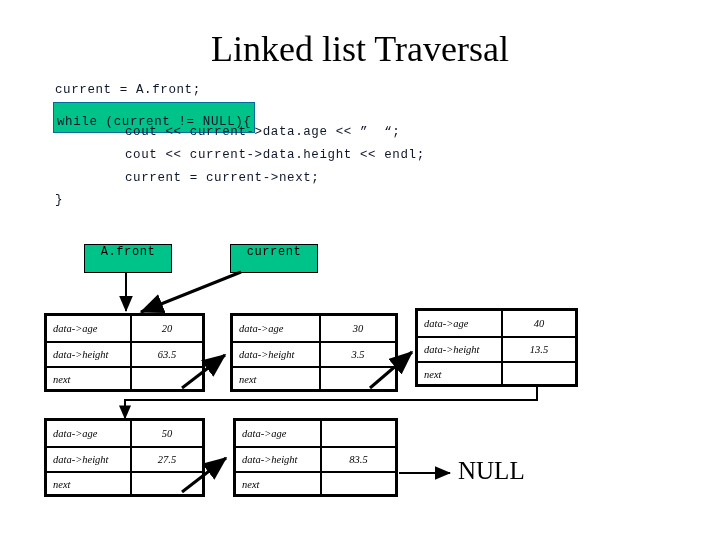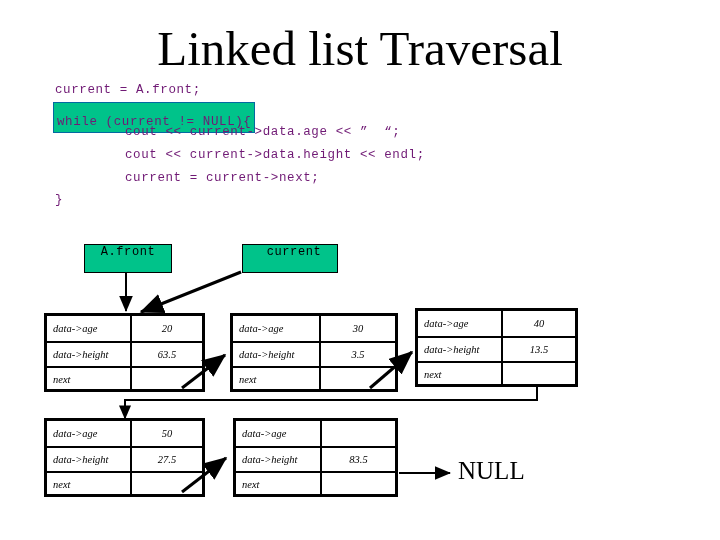--- a/index.html
+++ b/index.html
@@ -23,33 +23,33 @@
   }
 
   
   #title {
     position: absolute;
     left: 0;
     top: 26px;
     width: 720px;
     text-align: center;
     font-family: "Liberation Serif", serif;
-    font-size: 49px;
+    font-size: 36px;
     line-height: 46px;
     color: #000000;
     white-space: pre;
   }
 
   
   .code-line {
     position: absolute;
     font-family: "Liberation Mono", monospace;
     font-size: 12.5px;
     line-height: 16px;
-    color: #701a75;
+    color: #0f172a;
     white-space: pre;
     letter-spacing: 0.6px;
   }
   .code-hl {
     background: #00C38A;
     border: 1px solid #0369a1;
     padding: 11px 3px 2px 3px;
     text-align: right;
   }
 
@@ -141,21 +141,21 @@
   <div class="code-line" style="left:125px; top:147px;">cout &lt;&lt; current-&gt;data.height &lt;&lt; endl;</div>
 
   <div class="code-line" style="left:125px; top:170px;">current = current-&gt;next;</div>
 
   <div class="code-line" style="left:55px; top:192px;">}</div>
 
   <div class="ptr-box" style="left:84px; top:244px; width:86px; height:27px;">
     <span>A.front</span>
   </div>
 
-  <div class="ptr-box" style="left:242px; top:244px; width:86px; height:27px;padding-left:8px;">
+  <div class="ptr-box" style="left:230px; top:244px; width:86px; height:27px;">
     <span>current</span>
   </div>
 
   <div class="node" style="left:44px; top:313px; width:161px; height:79px;">
     <div class="row">
       <div class="cell-label" style="width:85px;">data-&gt;age</div>
       <div class="cell-value">20</div>
     </div>
     <div class="row">
       <div class="cell-label" style="width:85px;">data-&gt;height</div>

